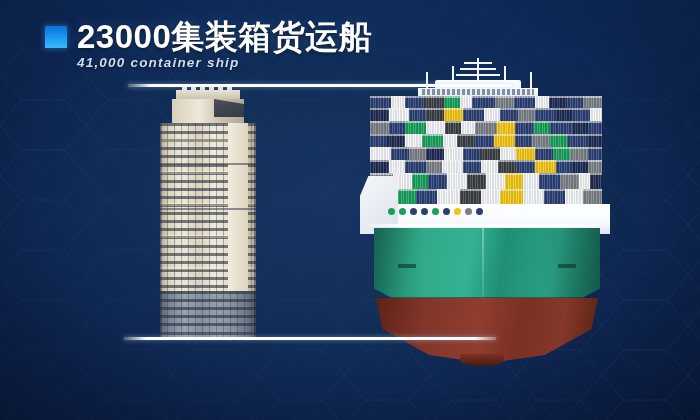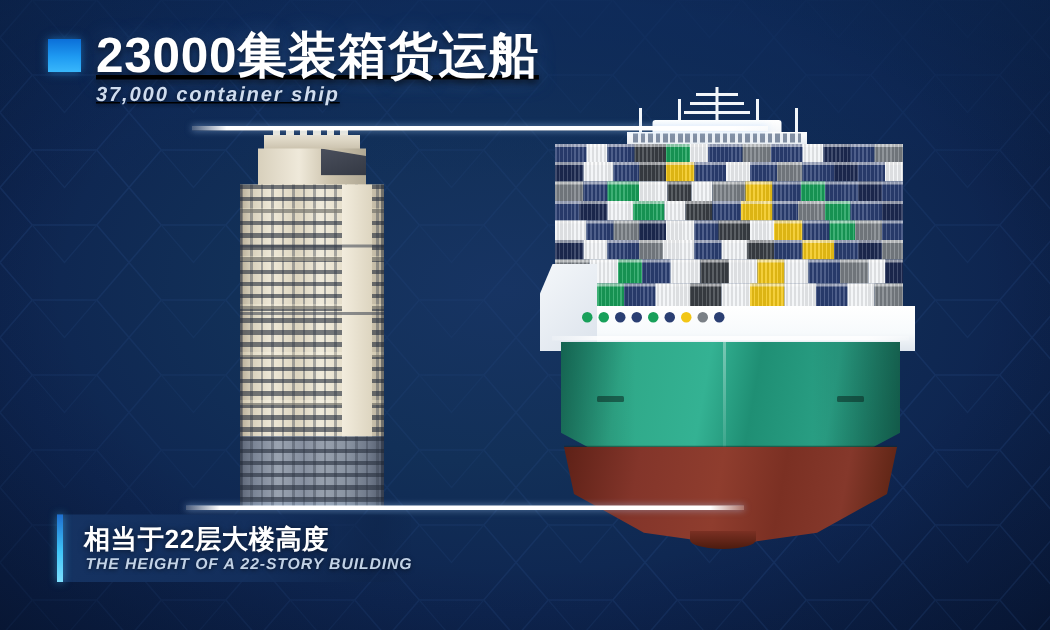--- a/index.html
+++ b/index.html
@@ -29,21 +29,21 @@
       radial-gradient(ellipse 680px 420px at 50% 45%, rgba(0,0,0,0) 45%, rgba(3,10,26,.55) 100%);
     pointer-events:none;
   }
   .topglow{
     position:absolute; left:0; top:0; width:100%; height:120px;
     background:linear-gradient(180deg, rgba(14,44,92,.75) 0%, rgba(14,44,92,0) 100%);
     pointer-events:none;
   }
 
   
-  .title-wrap{ position:absolute; left:32px; top:20px; z-index:40;text-decoration:underline; }
+  .title-wrap{ position:absolute; left:45px; top:20px; z-index:40; }
   .title-row{ display:flex; align-items:center; gap:10px; }
   .title-square{
     width:22px; height:22px; flex:0 0 22px;
     background:linear-gradient(180deg,#0b6fd8 0%,#1f9bf2 55%,#39b7fb 100%);
     box-shadow:0 0 6px rgba(47,160,240,.55);
   }
   .title-cn{
     font-size:33px; font-weight:bold; color:#ffffff;
     letter-spacing:.5px; line-height:1;
     text-shadow:0 2px 5px rgba(0,0,0,.55), 0 0 14px rgba(110,180,255,.25);
@@ -278,21 +278,21 @@
     </defs>
     <rect width="700" height="420" fill="url(#hexp)" mask="url(#hexmask)"></rect>
   </svg>
   <div class="topglow"></div>
 
   <div class="title-wrap">
     <div class="title-row">
       <div class="title-square"></div>
       <div class="title-cn">23000集装箱货运船</div>
     </div>
-    <div class="title-en">37,000 container ship</div>
+    <div class="title-en">41,000 container ship</div>
   </div>
 
   <div class="measure" id="measure-top"></div>
   <div class="measure" id="measure-bottom"></div>
 
   <div class="building">
     <div class="bld-crest"></div>
     <div class="bld-roof"></div>
     <div class="bld-attic"></div>
     <div class="bld-attic-dark"></div>
@@ -462,21 +462,16 @@
     <div class="hull-green"></div>
     <div class="hull-bow-shade"></div>
     <div class="hull-stem"></div>
     <div class="hull-mark" style="left:38px; top:206px;"></div>
     <div class="hull-mark" style="left:198px; top:206px;"></div>
     <div class="hull-line"></div>
     <div class="hull-red"></div>
     <div class="bulb"></div>
   </div>
 
-  <div class="caption">
-    <div class="caption-bar"></div>
-    <div class="caption-cn">相当于22层大楼高度</div>
-    <div class="caption-en">THE HEIGHT OF A 22-STORY BUILDING</div>
-  </div>
 
 
   <div class="vignette"></div>
 </div>
 
 </body></html>

